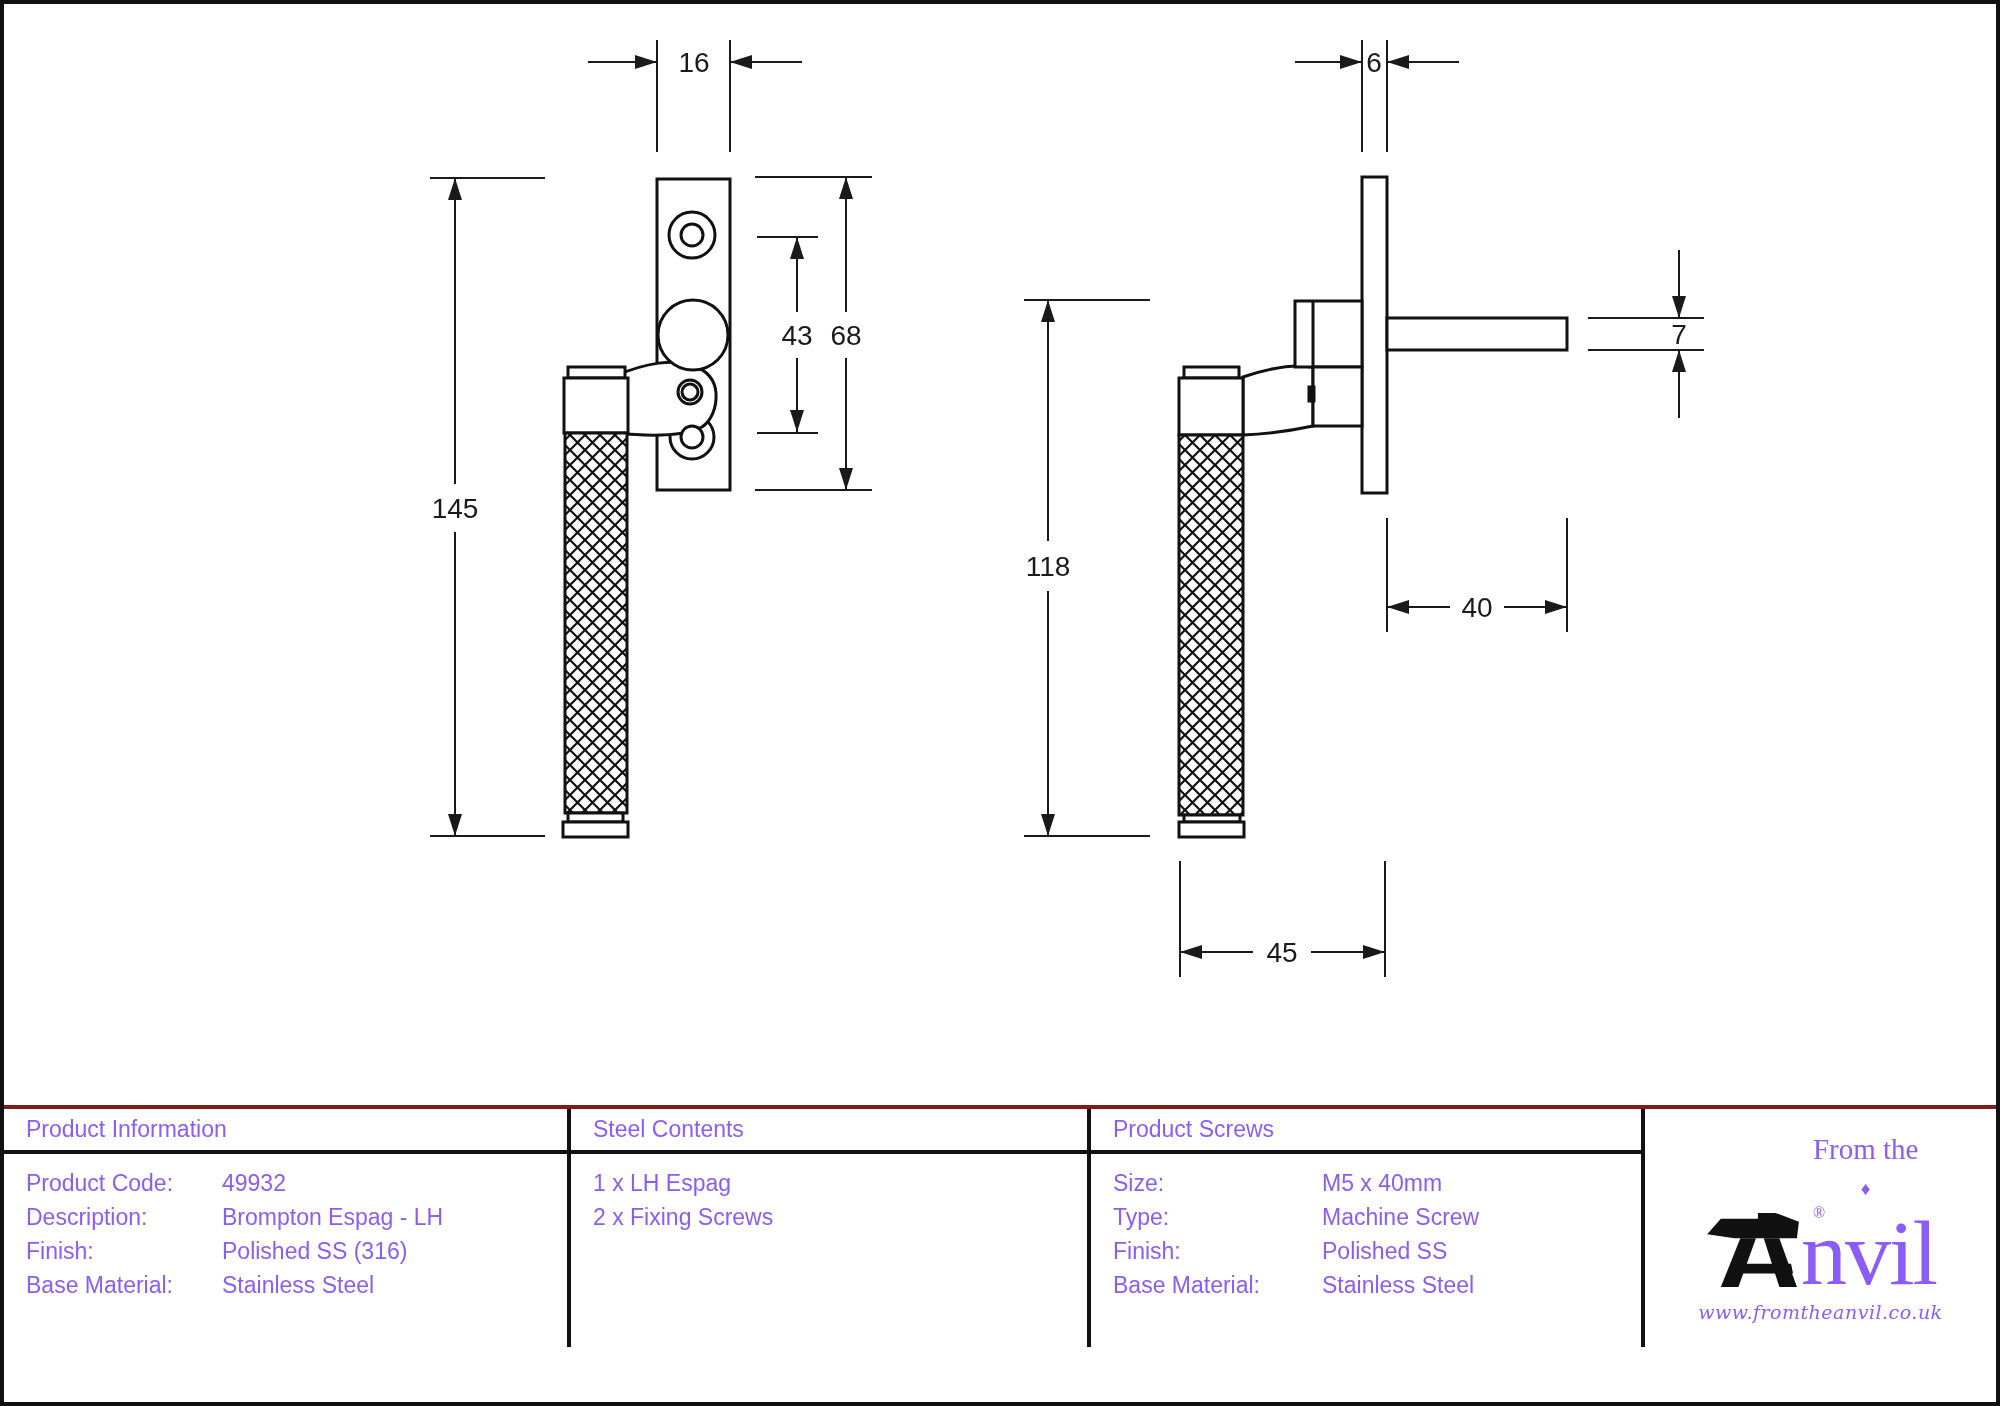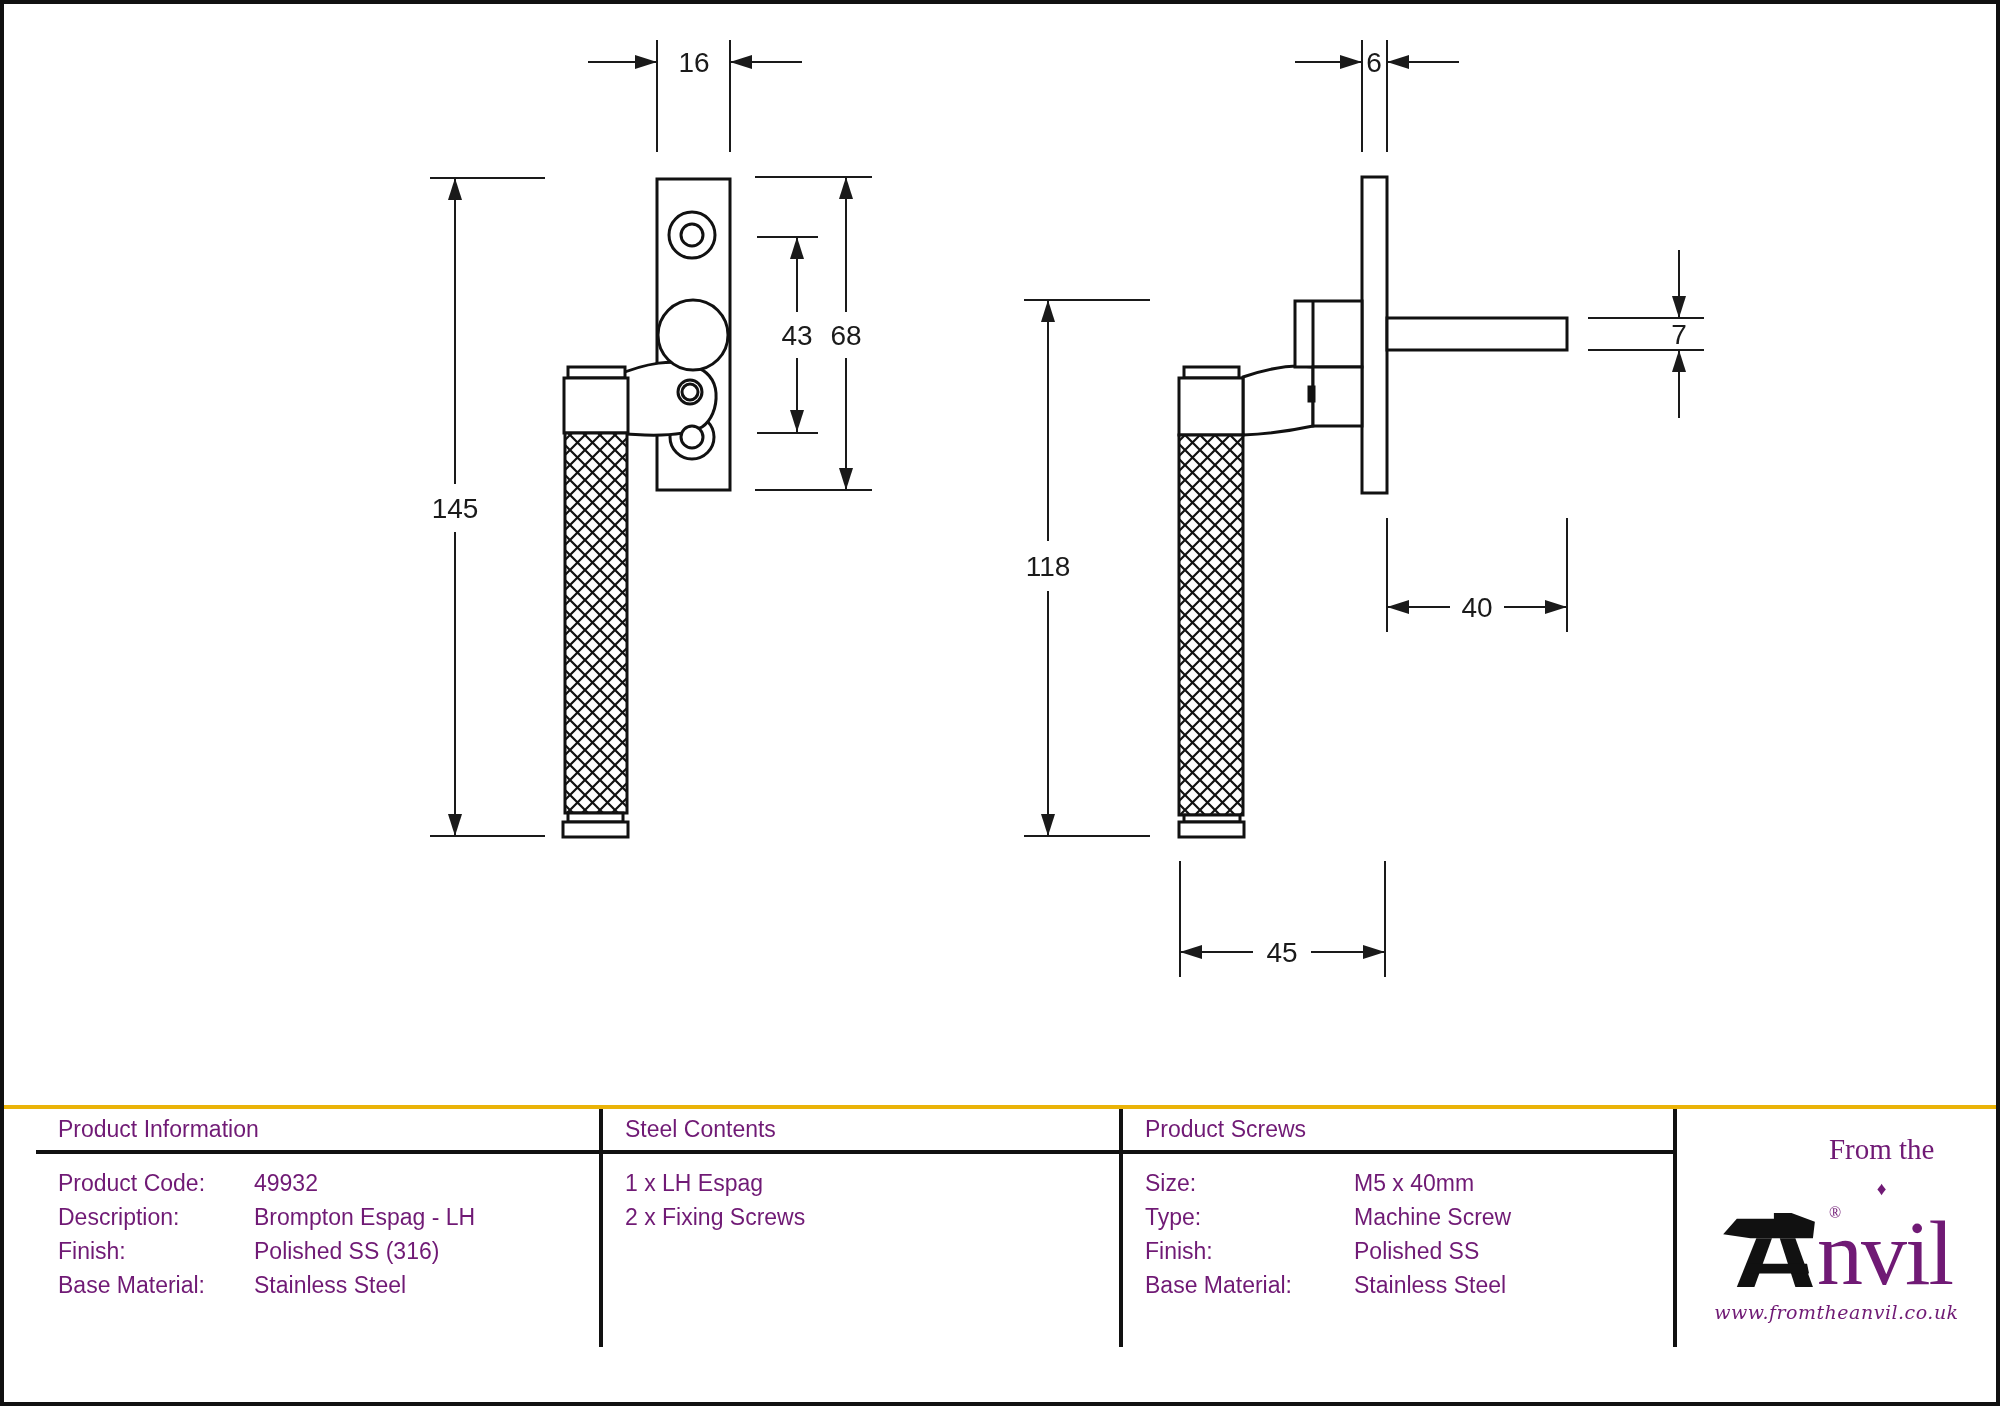--- a/index.html
+++ b/index.html
@@ -1,31 +1,31 @@
 <!DOCTYPE html>
 <html><head>
 <meta charset="utf-8">
 <style>
   html,body{margin:0;padding:0;background:#e8e8e8;}
   .page{
     width:2000px;height:1406px;border:4px solid #111;box-sizing:border-box;
-    background:#fff;font-family:"Liberation Sans",sans-serif;color:#701a75;
+    background:#fff;font-family:"Liberation Sans",sans-serif;color:#8b5cf6;
     position:relative;overflow:hidden;
   }
   svg.drawing{display:block;width:1992px;height:1101px;}
   .outline{fill:#fff;stroke:#111;stroke-width:3;}
   .knurlbox{fill:url(#knurl);stroke:#111;stroke-width:3;}
   .dimline{stroke:#1a1a1a;stroke-width:2;fill:none;}
   .arrow{fill:#1a1a1a;stroke:none;}
   .dim{font-size:28px;fill:#1a1a1a;text-anchor:middle;dominant-baseline:central;font-family:"Liberation Sans",sans-serif;}
   .filled{fill:#111;stroke:#111;stroke-width:1;}
 
   .note-row{height:55px;border-top:4px solid #111;display:flex;align-items:center;
     padding:0 20px;font-size:23px;box-sizing:border-box;}
-  .info-table{display:flex;border-top:4px solid #eab308;height:242px;box-sizing:border-box;padding-left:32px;}
+  .info-table{display:flex;border-top:4px solid #7f1d1d;height:242px;box-sizing:border-box;}
   .col{box-sizing:border-box;}
   .col1{width:567px;border-right:4px solid #111;}
   .col2{width:520px;border-right:4px solid #111;}
   .col3{width:554px;border-right:4px solid #111;}
   .col4{flex:1;display:flex;align-items:center;justify-content:center;}
   .col-header{height:45px;border-bottom:4px solid #111;display:flex;align-items:center;
     padding:0 22px;font-size:23px;box-sizing:border-box;}
   .col-body{padding:12px 22px 0;font-size:23px;line-height:34px;}
   .kv{display:grid;grid-template-columns:155px 1fr;gap:41px;}
   .col3 .kv{grid-template-columns:168px 1fr;}

